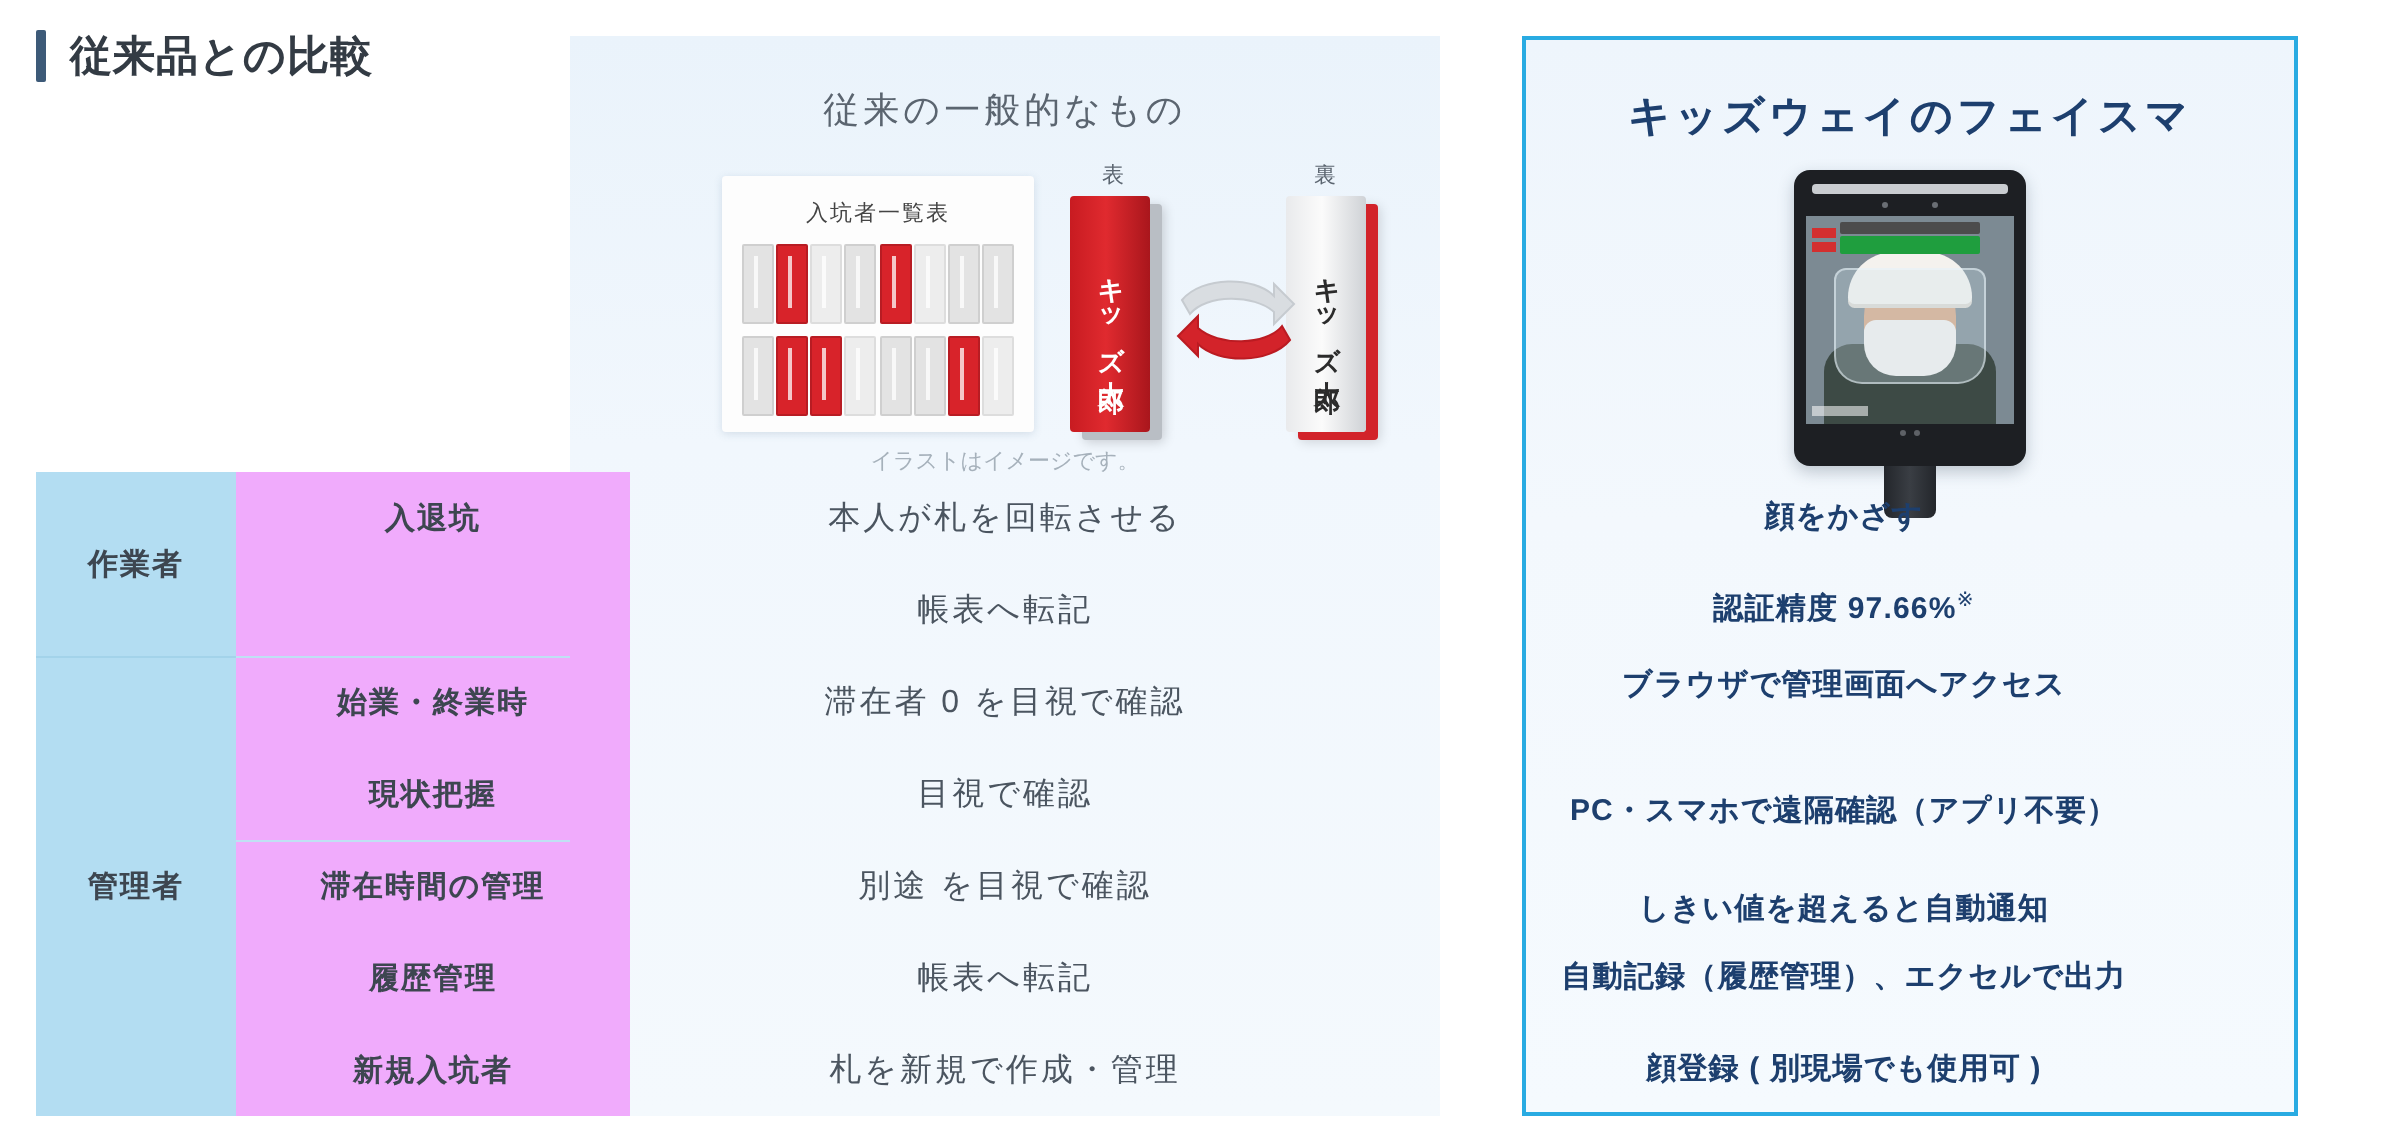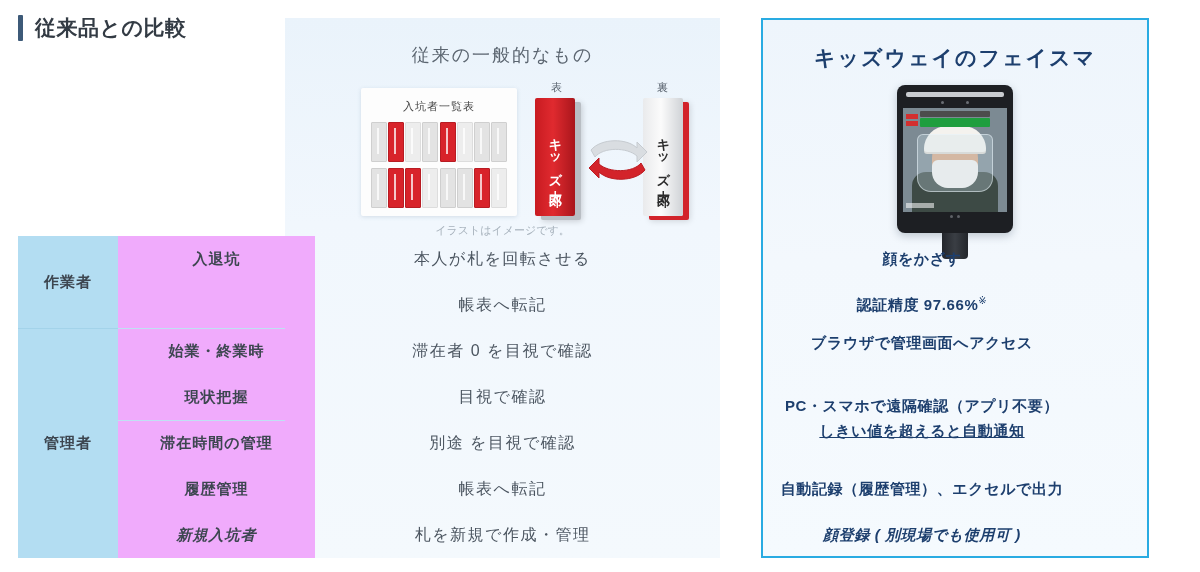--- a/index.html
+++ b/index.html
@@ -492,21 +492,21 @@
     <div class="cell-group" style="top:92px;height:230px;">管理者</div>
   </div>
   <div class="sep-group" style="top:92px;"></div>
 
   <div class="col-item">
     <div class="cell-item" style="top:0;height:46px;">入退坑</div>
     <div class="cell-item" style="top:92px;height:46px;">始業・終業時</div>
     <div class="cell-item" style="top:138px;height:46px;">現状把握</div>
     <div class="cell-item" style="top:184px;height:46px;">滞在時間の管理</div>
     <div class="cell-item" style="top:230px;height:46px;text-align:right;">履歴管理</div>
-    <div class="cell-item" style="top:276px;height:46px;font-style:italic;">新規入坑者</div>
+    <div class="cell-item" style="top:276px;height:46px;">新規入坑者</div>
   </div>
   <div class="sep-item" style="top:92px;"></div>
   <div class="sep-item" style="top:184px;"></div>
 
   <div class="col-mid">
     <div class="cell-mid" style="top:0;height:46px;">本人が札を回転させる</div>
     <div class="cell-mid" style="top:46px;height:46px;">帳表へ転記</div>
     <div class="cell-mid" style="top:92px;height:46px;">滞在者 0 を目視で確認</div>
     <div class="cell-mid" style="top:138px;height:46px;">目視で確認</div>
     <div class="cell-mid" style="top:184px;height:46px;">別途 を目視で確認</div>
@@ -518,23 +518,23 @@
     <div class="cell-right" style="top:0;height:46px;">
       <span>顔をかざす</span>
     </div>
     <div class="cell-right" style="top:46px;height:46px;">
       <span><span>認証精度 97.66%</span><span class="sup">※</span></span>
     </div>
     <div class="cell-right" style="top:92px;height:92px;gap:40px;">
       <span>ブラウザで管理画面へアクセス</span>
       <span>PC・スマホで遠隔確認（アプリ不要）</span>
     </div>
-    <div class="cell-right" style="top:172px;height:46px;text-decoration:underline;">
+    <div class="cell-right" style="top:196px;height:46px;">
       <span>しきい値を超えると自動通知</span>
     </div>
     <div class="cell-right" style="top:230px;height:46px;">
       <span>自動記録（履歴管理）、エクセルで出力</span>
     </div>
-    <div class="cell-right" style="top:276px;height:46px;font-style:italic;">
+    <div class="cell-right" style="top:276px;height:46px;">
       <span>顔登録 ( 別現場でも使用可 )</span>
     </div>
   </div>
 </div>
 
 </body></html>

